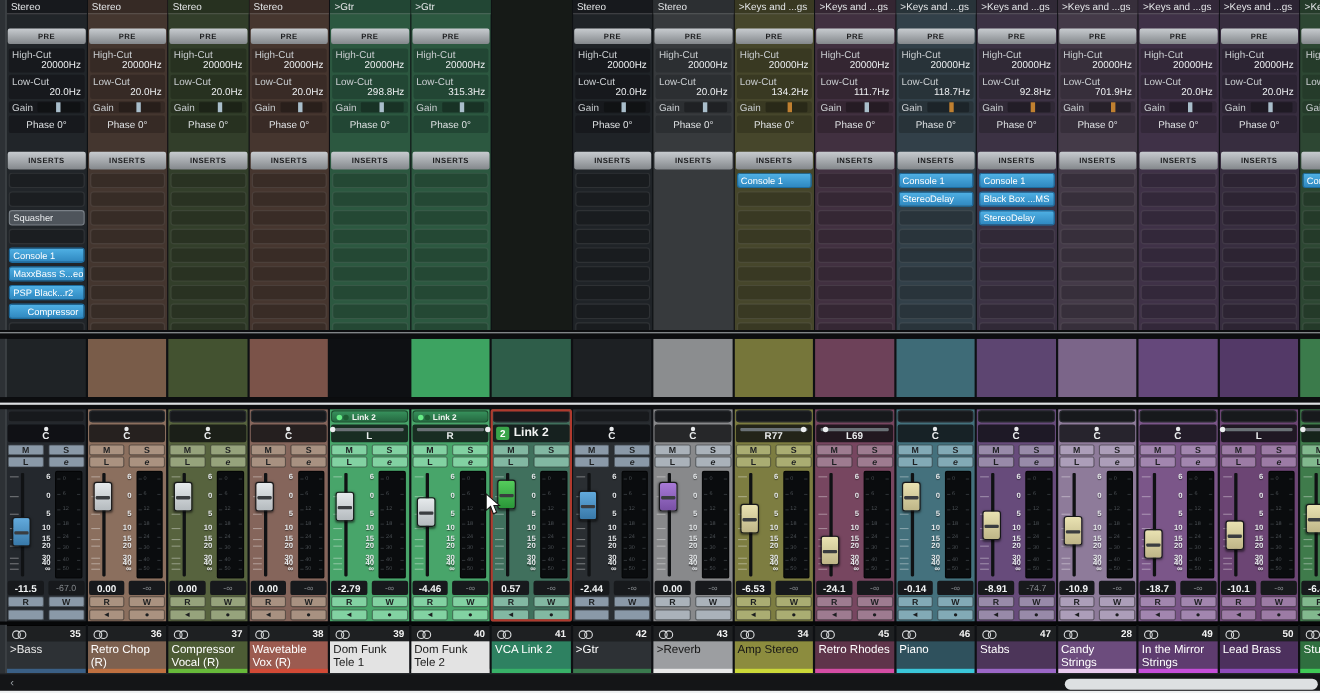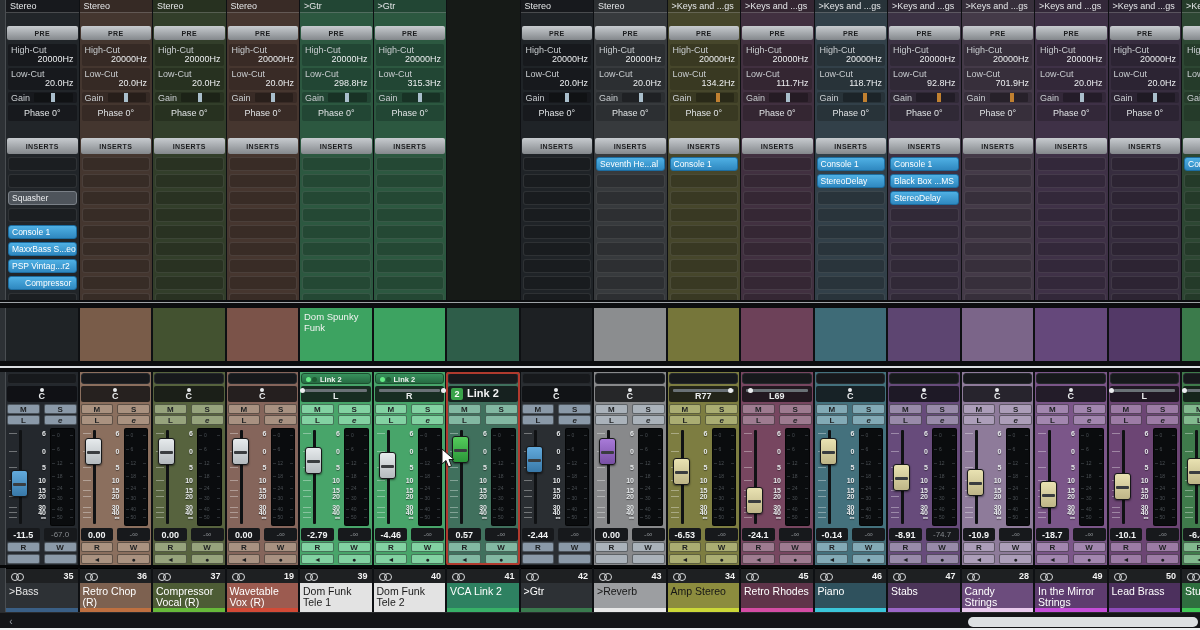--- a/index.html
+++ b/index.html
@@ -140,21 +140,21 @@
           </div>
           <div class="rcell phasecell" style="background: rgb(23, 25, 29);">Phase 0°</div>
           <div class="bar insbar">INSERTS</div>
           <div class="slots">
             <div class="slot" style="top: 0px;"></div>
             <div class="slot" style="top: 17px;"></div>
             <div class="slot gray" style="top: 34px;">Squasher</div>
             <div class="slot" style="top: 51px;"></div>
             <div class="slot blue" style="top: 68px;">Console 1</div>
             <div class="slot blue" style="top: 85px;">MaxxBass S...eo</div>
-            <div class="slot blue" style="top: 102px;">PSP Vintag...r2</div>
+            <div class="slot blue" style="top: 102px;">PSP Black...r2</div>
             <div class="slot blue" style="top: 119px; padding-left: 16px;">Compressor</div>
             <div class="slot" style="top: 136px;"></div>
           </div>
         </div>
         <div class="pic" style="background: rgb(31, 35, 38);"></div>
         <div class="fstrip" style="background: rgb(36, 40, 45);">
           <div class="linkbar"></div>
           <div class="pan">
             <div class="pdotc"></div>
             <div class="plabel">C</div>
@@ -610,21 +610,21 @@
               <div class="micon">●</div>
             </div>
           </div>
         </div>
         <div class="numrow">
           <div class="sicon">
             <div class=""></div>
             <i></i>
             <i class="c2"></i>
           </div>
-          <div class="numtxt">19</div>
+          <div class="numtxt">38</div>
         </div>
         <div class="namerow" style="background: rgb(156, 91, 80);">
           <div class="nametxt" style="color: rgb(255, 255, 255);">Wavetable Vox (R)</div>
           <div class="nameund" style="background: rgb(210, 74, 54);"></div>
         </div>
       </div>
       <div class="col" style="left: 300px; width: 72.5px;">
         <div class="rackbg" style="background: rgb(44, 88, 64);">
           <div class="routing" style="background: rgb(34, 70, 52);">&gt;Gtr</div>
           <div class="bar prebar">PRE</div>
@@ -649,21 +649,20 @@
             <div class="slot" style="top: 17px;"></div>
             <div class="slot" style="top: 34px;"></div>
             <div class="slot" style="top: 51px;"></div>
             <div class="slot" style="top: 68px;"></div>
             <div class="slot" style="top: 85px;"></div>
             <div class="slot" style="top: 102px;"></div>
             <div class="slot" style="top: 119px;"></div>
             <div class="slot" style="top: 136px;"></div>
           </div>
         </div>
-        <div class="pic" style="background: rgb(61, 163, 97);">Dom Spunky Funk</div>
         <div class="fstrip" style="background: rgb(72, 165, 106);">
           <div class="linkbar on">
             <div class="ldot" style="left: 4px; background: rgb(102, 235, 134);"></div>
             <div class="ldot" style="left: 10px; background: rgb(29, 92, 51);"></div>
             <div class="llabel">Link 2</div>
           </div>
           <div class="pan">
             <div class="ptrack"></div>
             <div class="pdot" style="left: calc(2% - 2px);"></div>
             <div class="plabel">L</div>
@@ -1122,31 +1121,20 @@
             <div class="r2">20.0Hz</div>
           </div>
           <div class="rcell gaincell" style="background: rgb(44, 47, 50);">
             <div class="glabel">Gain</div>
             <div class="gtrack">
               <div class="ghandle" style="left: 44%; background: rgb(169, 190, 203);"></div>
             </div>
           </div>
           <div class="rcell phasecell" style="background: rgb(44, 47, 50);">Phase 0°</div>
           <div class="bar insbar">INSERTS</div>
-          <div class="slots">
-            <div class="slot blue" style="top: 0px;">Seventh He...al</div>
-            <div class="slot" style="top: 17px;"></div>
-            <div class="slot" style="top: 34px;"></div>
-            <div class="slot" style="top: 51px;"></div>
-            <div class="slot" style="top: 68px;"></div>
-            <div class="slot" style="top: 85px;"></div>
-            <div class="slot" style="top: 102px;"></div>
-            <div class="slot" style="top: 119px;"></div>
-            <div class="slot" style="top: 136px;"></div>
-          </div>
         </div>
         <div class="pic" style="background: rgb(139, 141, 143);"></div>
         <div class="fstrip" style="background: rgb(136, 137, 139);">
           <div class="linkbar"></div>
           <div class="pan">
             <div class="pdotc"></div>
             <div class="plabel">C</div>
           </div>
           <div class="btnrow" style="top: 32px;">
             <div class="hbtn lft" style="background: rgb(170, 178, 186);">M</div>

